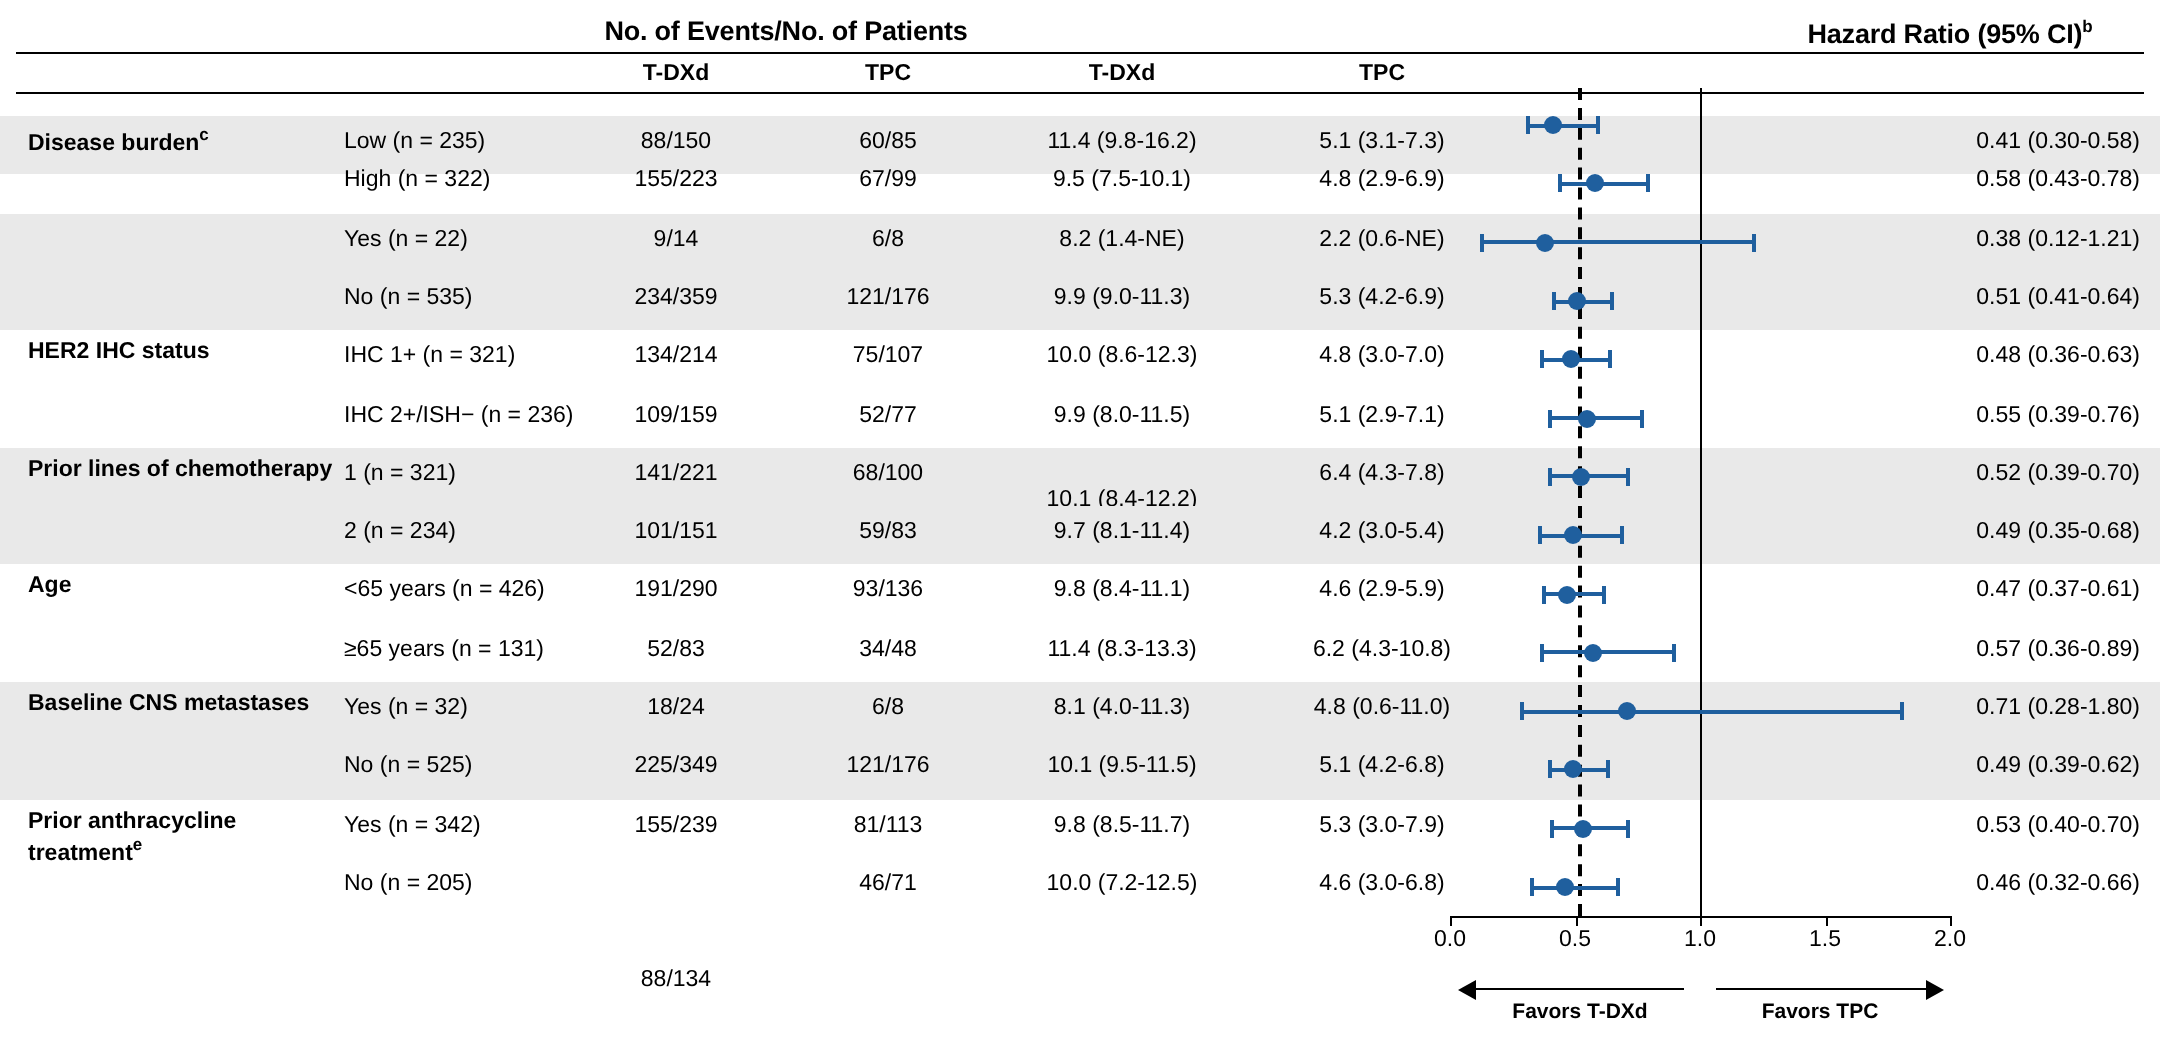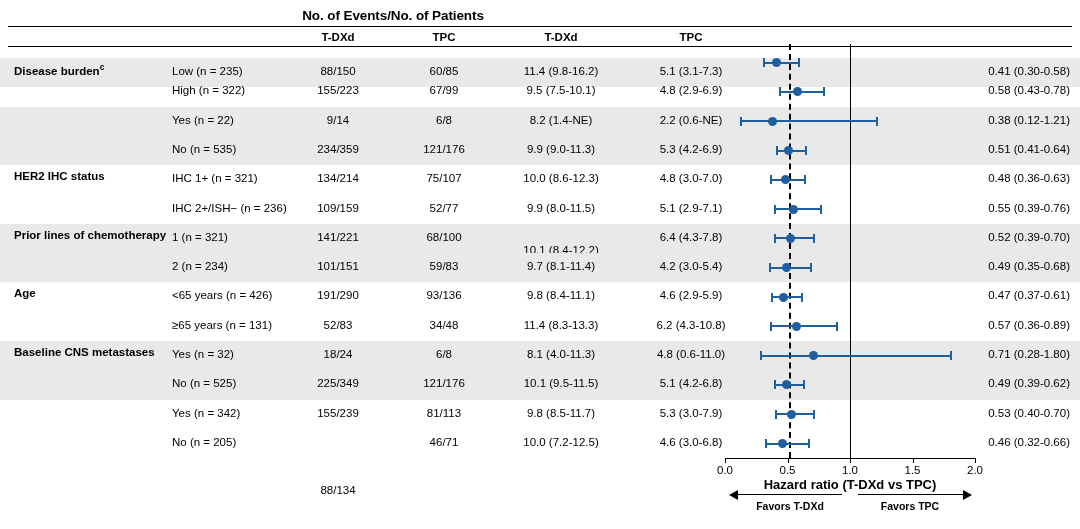--- a/index.html
+++ b/index.html
@@ -62,20 +62,23 @@
   .tri-r{position:absolute;width:0;height:0;border-top:5px solid transparent;border-bottom:5px solid transparent;border-left:9px solid #000;}
 </style>
 </head>
 <body>
 
 <div id="root">
 
   <div class="hdr-group" style="left:283px;top:8px;width:220px;">
     <span>No. of Events/No. of Patients</span>
   </div>
+  <div class="hdr-group" style="left:880px;top:8px;width:190px;">
+    <span>Hazard Ratio (95% CI)</span><span class="sup">b</span>
+  </div>
 
   <div class="hdr-sub" style="left:300px;top:31px;width:76px;"><span>T-DXd</span></div>
   <div class="hdr-sub" style="left:406px;top:31px;width:76px;"><span>TPC</span></div>
   <div class="hdr-sub" style="left:506px;top:31px;width:110px;"><span>T-DXd</span></div>
   <div class="hdr-sub" style="left:636px;top:31px;width:110px;"><span>TPC</span></div>
 
   <div class="rule" style="left:8px;top:26px;width:1064px;"></div>
   <div class="rule" style="left:8px;top:46px;width:1064px;"></div>
 
   <div id="rows">
@@ -174,20 +177,21 @@
       </div>
       <div class="row shaded" style="top: 370.3px; height: 29.3px;">
         <div class="cell sub" style="top: 7px;">No (n = 525)</div>
         <div class="cell c-evt-tdxd num" style="top: 7px;">225/349</div>
         <div class="cell c-evt-tpc num" style="top: 7px;">121/176</div>
         <div class="cell c-pfs-tdxd num" style="top: 7px;">10.1 (9.5-11.5)</div>
         <div class="cell c-pfs-tpc num" style="top: 7px;">5.1 (4.2-6.8)</div>
         <div class="cell c-hr" style="top: 7px;">0.49 (0.39-0.62)</div>
       </div>
       <div class="row" style="top: 399.6px; height: 29.3px;">
+        <div class="cell cat" style="top: 5px; width: 155px;"><span>Prior anthracycline treatment</span><span class="sup">e</span></div>
         <div class="cell sub" style="top: 7px;">Yes (n = 342)</div>
         <div class="cell c-evt-tdxd num" style="top: 7px;">155/239</div>
         <div class="cell c-evt-tpc num" style="top: 7px;">81/113</div>
         <div class="cell c-pfs-tdxd num" style="top: 7px;">9.8 (8.5-11.7)</div>
         <div class="cell c-pfs-tpc num" style="top: 7px;">5.3 (3.0-7.9)</div>
         <div class="cell c-hr" style="top: 7px;">0.53 (0.40-0.70)</div>
       </div>
       <div class="row" style="top: 428.9px; height: 29.3px;">
         <div class="cell sub" style="top: 7px;">No (n = 205)</div>
         <div class="cell c-evt-tdxd num" style="top: 7px; margin-top: 48px;">88/134</div>
@@ -266,23 +270,20 @@
       <div class="tick" style="left: 62.5px;"></div>
       <div class="ticklbl" style="left: 62.5px;">0.5</div>
       <div class="tick" style="left: 125px;"></div>
       <div class="ticklbl" style="left: 125px;">1.0</div>
       <div class="tick" style="left: 187.5px;"></div>
       <div class="ticklbl" style="left: 187.5px;">1.5</div>
       <div class="tick" style="left: 250px;"></div>
       <div class="ticklbl" style="left: 250px;">2.0</div>
     </div>
 
-  <div class="axis-title" style="left:700px;top:477px;width:300px;">
-    <span>Hazard ratio (T-DXd vs TPC)</span>
-  </div>
 
   <div class="barrow" style="left:737px;top:494px;width:105px;"></div>
   <div class="tri-l" style="left:729px;top:490px;"></div>
   <div class="barrow" style="left:858px;top:494px;width:105px;"></div>
   <div class="tri-r" style="left:963px;top:490px;"></div>
 
   <div class="favors" style="left:735px;top:500px;width:110px;">
     <span>Favors T-DXd</span>
   </div>
   <div class="favors" style="left:855px;top:500px;width:110px;">

